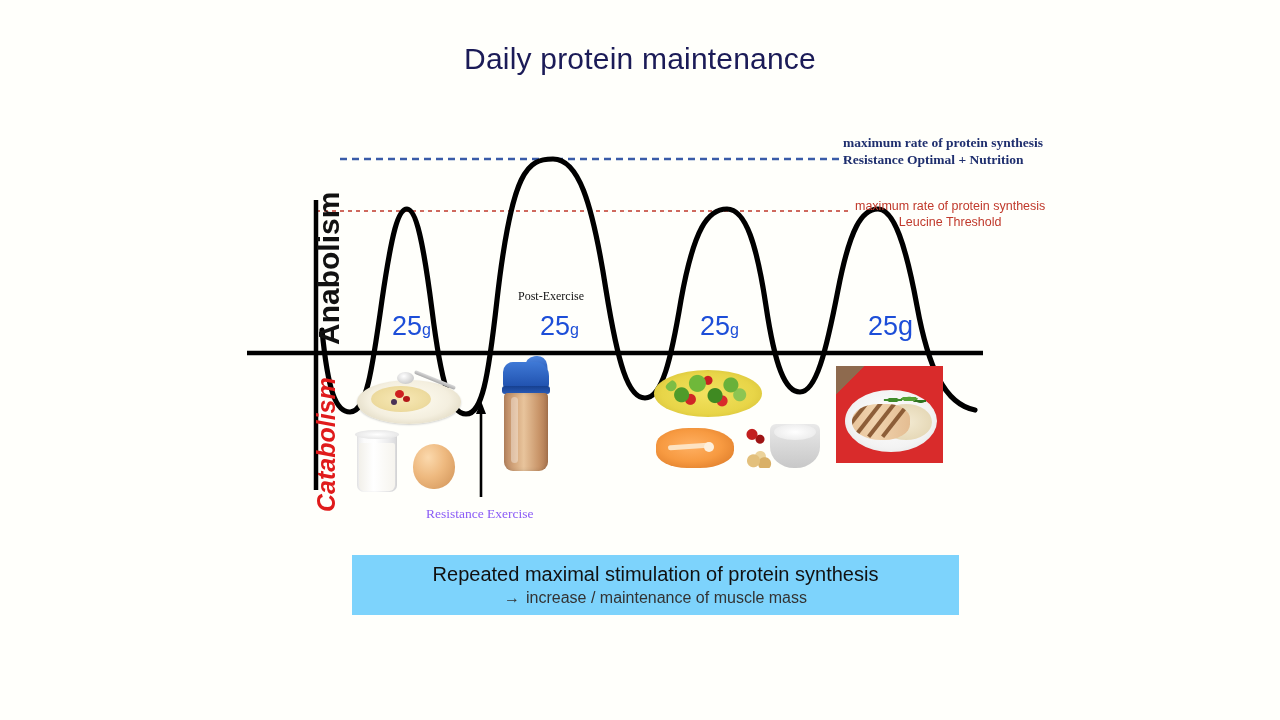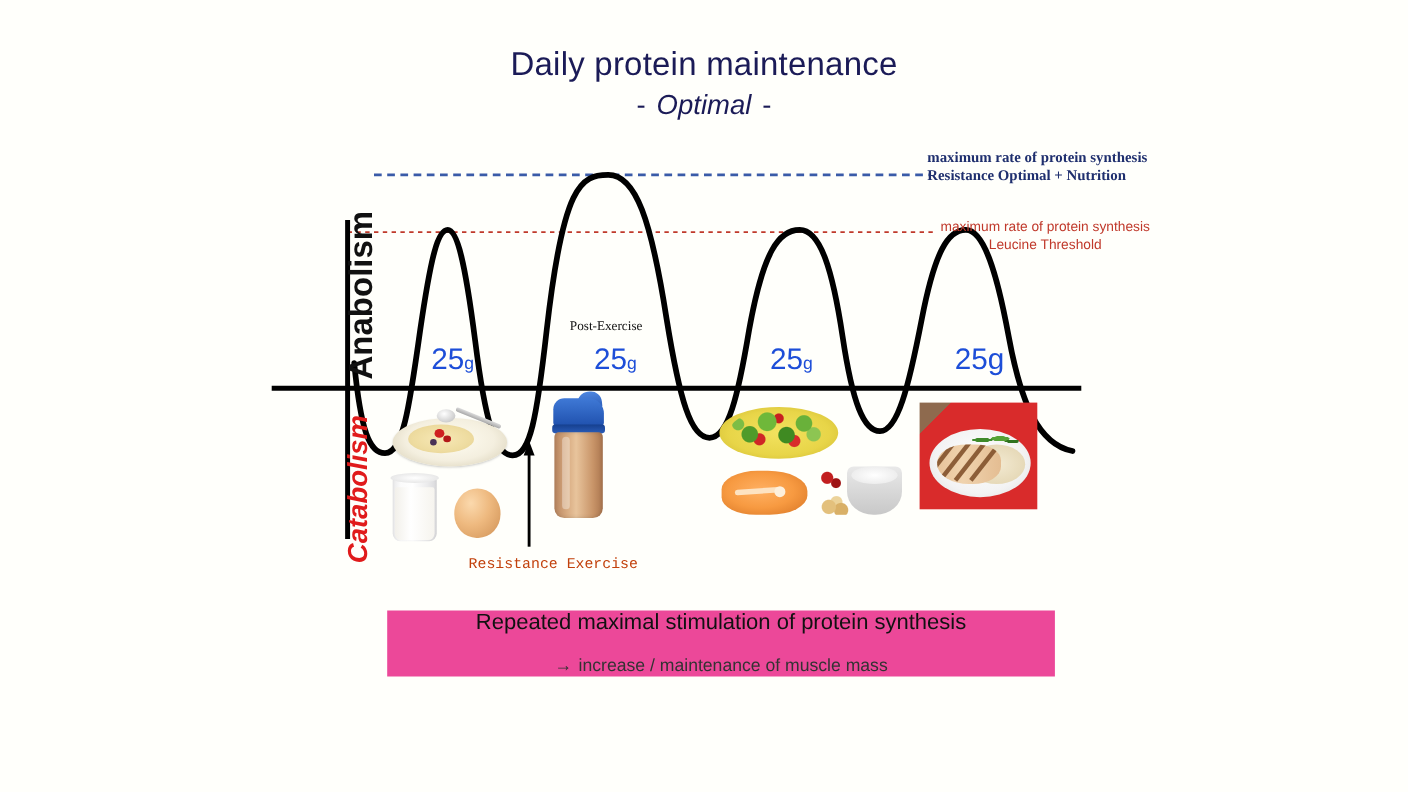--- a/index.html
+++ b/index.html
@@ -79,32 +79,32 @@
   .dose.d4 .g{font-size:27px;}
 
   .postex{
     position:absolute;
     font-family:"Liberation Serif", serif;
     font-size:12px;color:#111;
     white-space:nowrap;
   }
   .rexlabel{
     position:absolute;
-    font-family:Liberation Mono, monospace;
-    font-size:13.5px;color:#c2410c;
+    font-family:Liberation Serif, serif;
+    font-size:13.5px;color:#8b5cf6;
     white-space:nowrap;
   }
 
   
   .callout{
     position:absolute;left:352px;top:555px;
     width:607px;height:60px;
-    background:#ec4899;
+    background:#7dd3fc;
     display:flex;flex-direction:column;
-    align-items:center;justify-content:space-between;
+    align-items:center;justify-content:center;
   }
   .callout .c1{font-size:20px;color:#111;}
   .callout .c2{font-size:16px;color:#333;margin-top:3px;}
   .callout .c2 .arrow{margin-right:6px;}
 
   
   .food{position:absolute;}
 
   
   #meal1{left:345px;top:372px;width:125px;height:132px;}
@@ -269,23 +269,20 @@
       radial-gradient(ellipse at 62% 40%, #56a336 0 8px, transparent 9px),
       radial-gradient(ellipse at 88% 60%, #2f7320 0 7px, transparent 8px);
   }
 </style>
 </head>
 <body>
 
 <div id="stage">
 
   <div class="title">Daily protein maintenance</div>
-  <div class="subtitle">
-    <span class="dash">-</span><span class="word">Optimal</span><span class="dash">-</span>
-  </div>
 
   <svg width="1280" height="720" style="position:absolute;left:0;top:0;">
 
     <line x1="340" y1="159" x2="845" y2="159" stroke="#3a5ba8" stroke-width="2.4" stroke-dasharray="7 5"></line>
 
     <line x1="316" y1="211" x2="848" y2="211" stroke="#c0392b" stroke-width="1.6" stroke-dasharray="4 4"></line>
 
     <line x1="316" y1="200" x2="316" y2="490" stroke="#000" stroke-width="4.5"></line>
 
     <line x1="247" y1="353" x2="983" y2="353" stroke="#000" stroke-width="4.5"></line>

